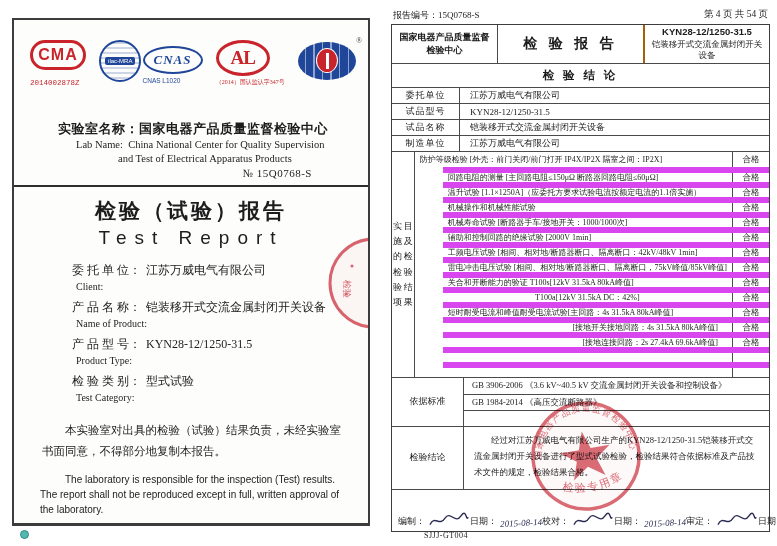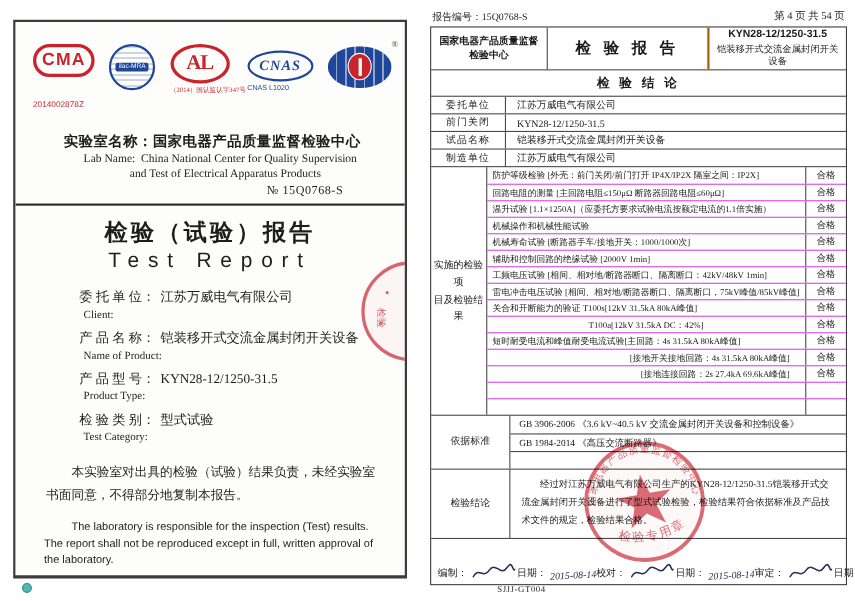--- a/index.html
+++ b/index.html
@@ -9,21 +9,21 @@
 
   
   .page-left { position:absolute; left:12px; top:18px; width:358px; height:508px;
     background:#fdfdfb; border:2px solid #3c3c3c; border-bottom-width:3px; overflow:hidden; }
   .logos { position:absolute; top:20px; left:16px; right:12px; display:flex;
     justify-content:space-between; align-items:flex-start; }
   .logo { display:flex; flex-direction:column; align-items:flex-start; }
   .cma-shape { width:56px; height:30px; border:3px solid #c9242b; border-radius:16px;
     color:#c9242b; font-weight:bold; font-size:16px; font-family:"Liberation Sans",sans-serif;
     display:flex; align-items:center; justify-content:center; letter-spacing:1px; }
-  .cma-num { color:#c9242b; font-size:7.5px; margin-top:20px; font-family:Liberation Sans, sans-serif; }
+  .cma-num { color:#c9242b; font-size:7.5px; margin-top:9px; font-family:Liberation Mono, monospace; }
   .ilac-shape { width:42px; height:42px; border-radius:50%; border:2px solid #1f4698;
     background:repeating-linear-gradient(180deg, rgba(31,70,152,.22) 0 2px, transparent 2px 5px);
     display:flex; align-items:center; justify-content:center; }
   .ilac-band { background:#1f4698; color:#fff; font-size:6px; padding:1px 3px; border-radius:2px;
     font-family:"Liberation Sans",sans-serif; white-space:nowrap; }
   .cnas { margin-left:-12px; margin-top:6px; }
   .cnas-shape { width:60px; height:28px; border:2.5px solid #1f4698; border-radius:50%;
     color:#1f4698; font-weight:bold; font-style:italic; font-size:13px;
     display:flex; align-items:center; justify-content:center; letter-spacing:1px; }
   .cnas-num { color:#1f4698; font-size:6.5px; margin-top:3px; font-family:"Liberation Sans",sans-serif; }
@@ -73,68 +73,68 @@
     justify-content:center; font-size:8.5px; text-align:center; line-height:1.35; padding:0 3px; }
   .hdr-model { font-weight:bold; font-size:9.5px; font-family:"Liberation Sans",sans-serif; }
   .section-row { height:24px; border-top:1px solid #4a4a4a; display:flex; align-items:center;
     justify-content:center; font-weight:bold; font-size:11.5px; letter-spacing:3px; }
   .info-row { display:flex; height:16px; border-top:1px solid #4a4a4a; font-size:9px; }
   .info-label { width:68px; border-right:1px solid #4a4a4a; display:flex; align-items:center;
     justify-content:center; letter-spacing:1px; }
   .info-value { flex:1; display:flex; align-items:center; padding-left:10px; white-space:nowrap; overflow:hidden; }
   .tests-block, .std-block, .concl-block { display:flex; border-top:1px solid #4a4a4a; }
   .tests-label, .std-label, .concl-label { width:72px; border-right:1px solid #4a4a4a;
-    display:flex; flex-direction:column; align-items:center; justify-content:center;
+    display:flex; flex-direction:row; align-items:center; justify-content:center;
     font-size:9px; line-height:1.7; text-align:center; }
   .t-rows, .std-rows { flex:1; display:flex; flex-direction:column; }
   .t-row { display:flex; height:15px; }
-  .t-row + .t-row { border-top:1px solid #d946ef; }
+  .t-row + .t-row { border-top:6px solid #d946ef;margin-left:28px; }
   .t-text { flex:1; border-right:1px solid #4a4a4a; font-size:8px; display:flex;
     align-items:center; padding:0 5px; white-space:nowrap; overflow:hidden; }
   .t-text.ac { justify-content:center; }
   .t-text.ar { justify-content:flex-end; padding-right:14px; }
   .t-res { width:36px; font-size:8.5px; display:flex; align-items:center; justify-content:center; }
   .std-row { height:16px; display:flex; align-items:center; padding-left:8px; font-size:8.5px;
     white-space:nowrap; overflow:hidden; }
   .std-row + .std-row { border-top:1px solid #4a4a4a; }
   .concl-text { flex:1; padding:5px 10px 3px; font-size:8.5px; line-height:1.9;
     text-indent:2em; overflow:hidden; height:62px; }
   .sig-row { display:flex; border-top:1px solid #4a4a4a; height:42px; padding:3px 6px; }
   .sig-group { flex:1; display:flex; flex-direction:row; justify-content:space-around; font-size:9px; }
   .sig-line { display:flex; align-items:flex-end; gap:3px; white-space:nowrap; }
   .sig-date { font-style:italic; font-size:9px; color:#2c2c54; transform:rotate(-3deg); }
   .sig-scribble { transform:rotate(-4deg); }
-  .rp-footer { position:absolute; left:414px; top:531px; font-size:8px; letter-spacing:.5px;padding-left:38px; }
+  .rp-footer { position:absolute; left:386px; top:531px; font-size:8px; letter-spacing:.5px;padding-left:38px; }
   .stamp-main { position:absolute; left:527px; top:397px; transform:rotate(-10deg);
     opacity:.82; mix-blend-mode:multiply; pointer-events:none; }
 </style>
 </head>
 <body>
 
 <div class="canvas">
 
   <div class="page-left">
 
     <div class="logos">
       <div class="logo">
         <div class="cma-shape">CMA</div>
         <div class="cma-num">2014002878Z</div>
       </div>
       <div class="logo">
         <div class="ilac-shape">
           <span class="ilac-band">ilac-MRA</span>
         </div>
       </div>
+      <div class="logo cnas">
+        <div class="cnas-shape">CNAS</div>
+        <div class="cnas-num">CNAS L1020</div>
+      </div>
       <div class="logo">
         <div class="cal-shape">AL</div>
         <div class="cal-num">（2014）国认监认字347号</div>
-      </div>
-      <div class="logo cnas">
-        <div class="cnas-shape">CNAS</div>
-        <div class="cnas-num">CNAS L1020</div>
       </div>
       <div class="globe">
         <div class="globe-shape"></div>
         <div class="globe-core"></div>
         <div class="globe-reg">®</div>
       </div>
     </div>
 
     <div class="lab-zh"><span>实验室名称：</span><span>国家电器产品质量监督检验中心</span></div>
     <div class="lab-en1"><span>Lab Name:</span>&nbsp;&nbsp;<span>China National Center for Quality Supervision</span></div>
@@ -199,21 +199,21 @@
     <div class="section-row">检 验 结 论</div>
 
     <div>
 
         <div class="info-row">
           <div class="info-label">委托单位</div>
           <div class="info-value">江苏万威电气有限公司</div>
         </div>
 
         <div class="info-row">
-          <div class="info-label">前门关闭</div>
+          <div class="info-label">试品型号</div>
           <div class="info-value">KYN28-12/1250-31.5</div>
         </div>
 
         <div class="info-row">
           <div class="info-label">试品名称</div>
           <div class="info-value">铠装移开式交流金属封闭开关设备</div>
         </div>
 
         <div class="info-row">
           <div class="info-label">制造单位</div>

